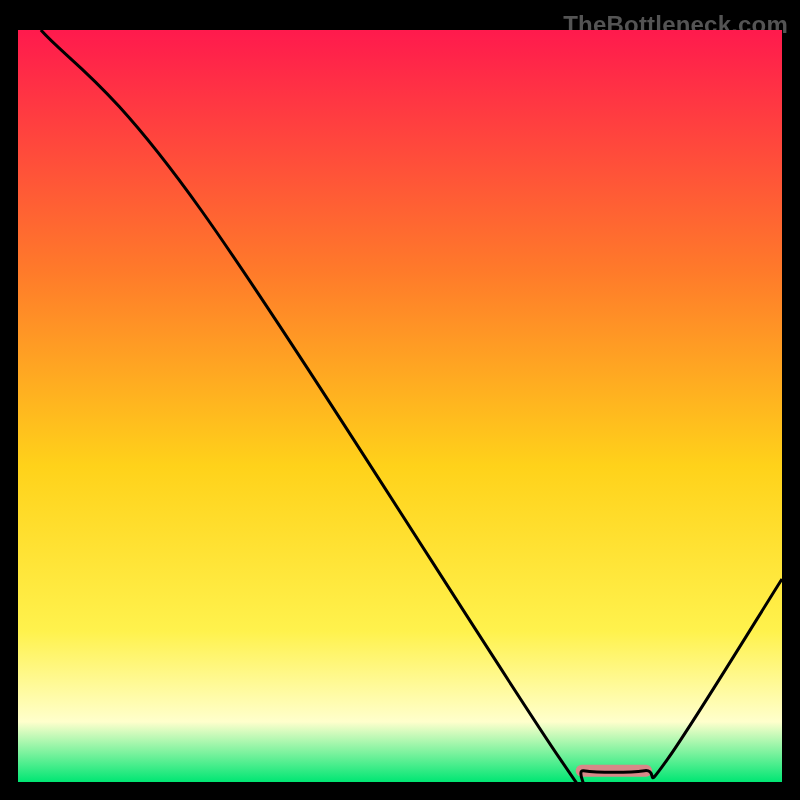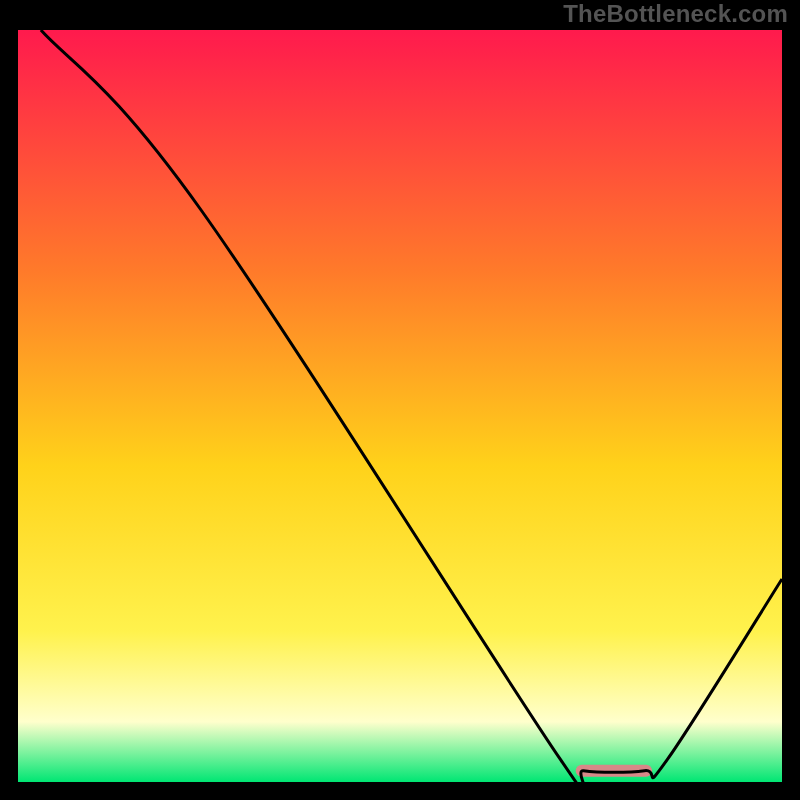--- a/index.html
+++ b/index.html
@@ -14,21 +14,21 @@
   .frame {
     position: absolute;
     left: 0;
     top: 0;
     width: 800px;
     height: 800px;
     background: #000;
   }
   .watermark {
     position: absolute;
-    top: 0;
+    top: 11px;
     right: 12px;
     color: #545454;
     font-size: 24px;
     font-weight: 600;
     letter-spacing: 0.2px;
     user-select: none;
   }
   .plot {
     position: absolute;
     left: 18px;

